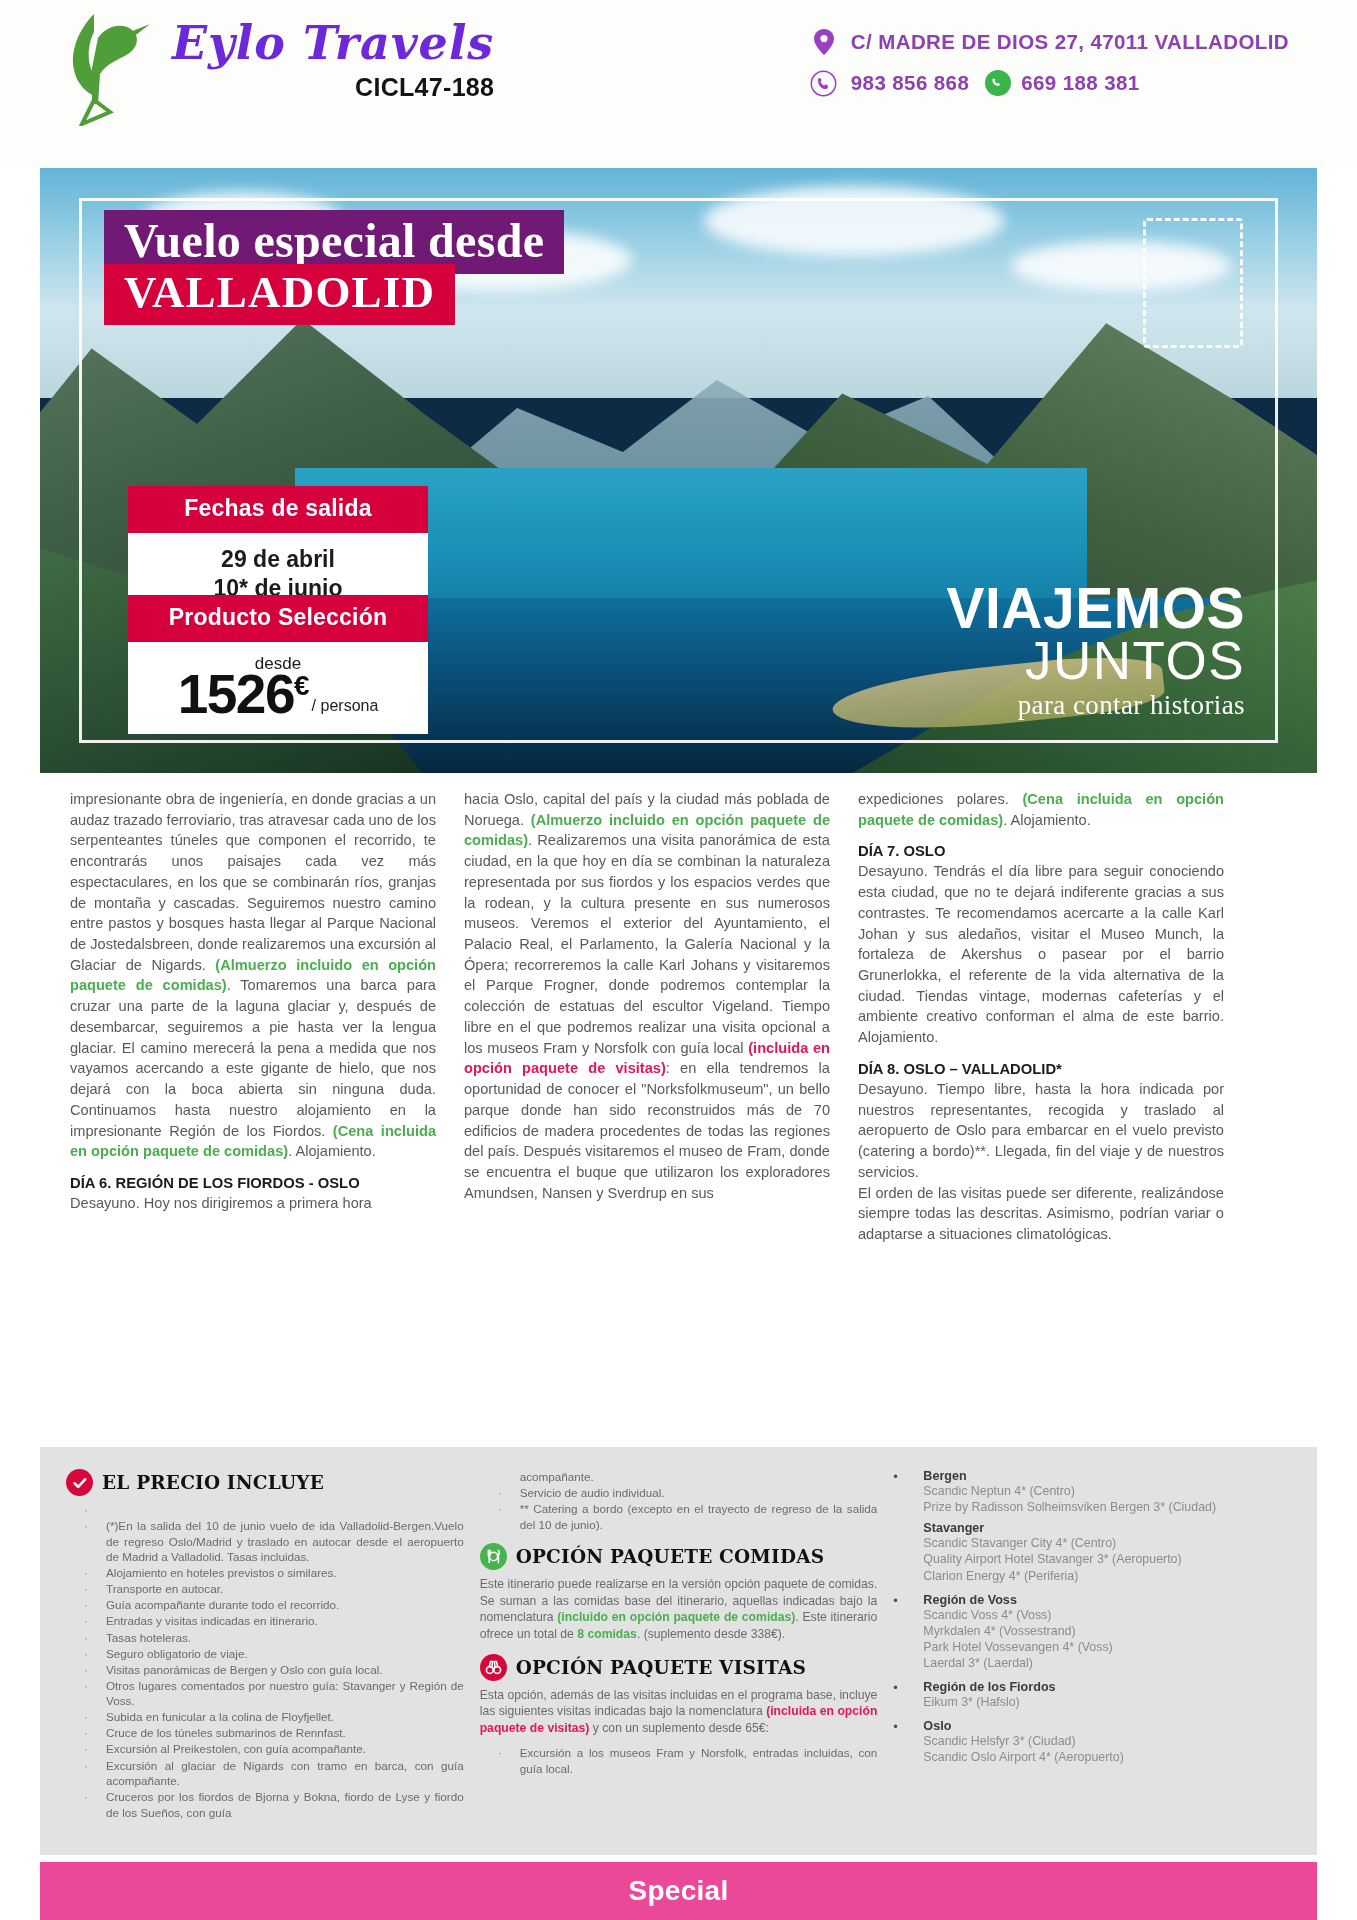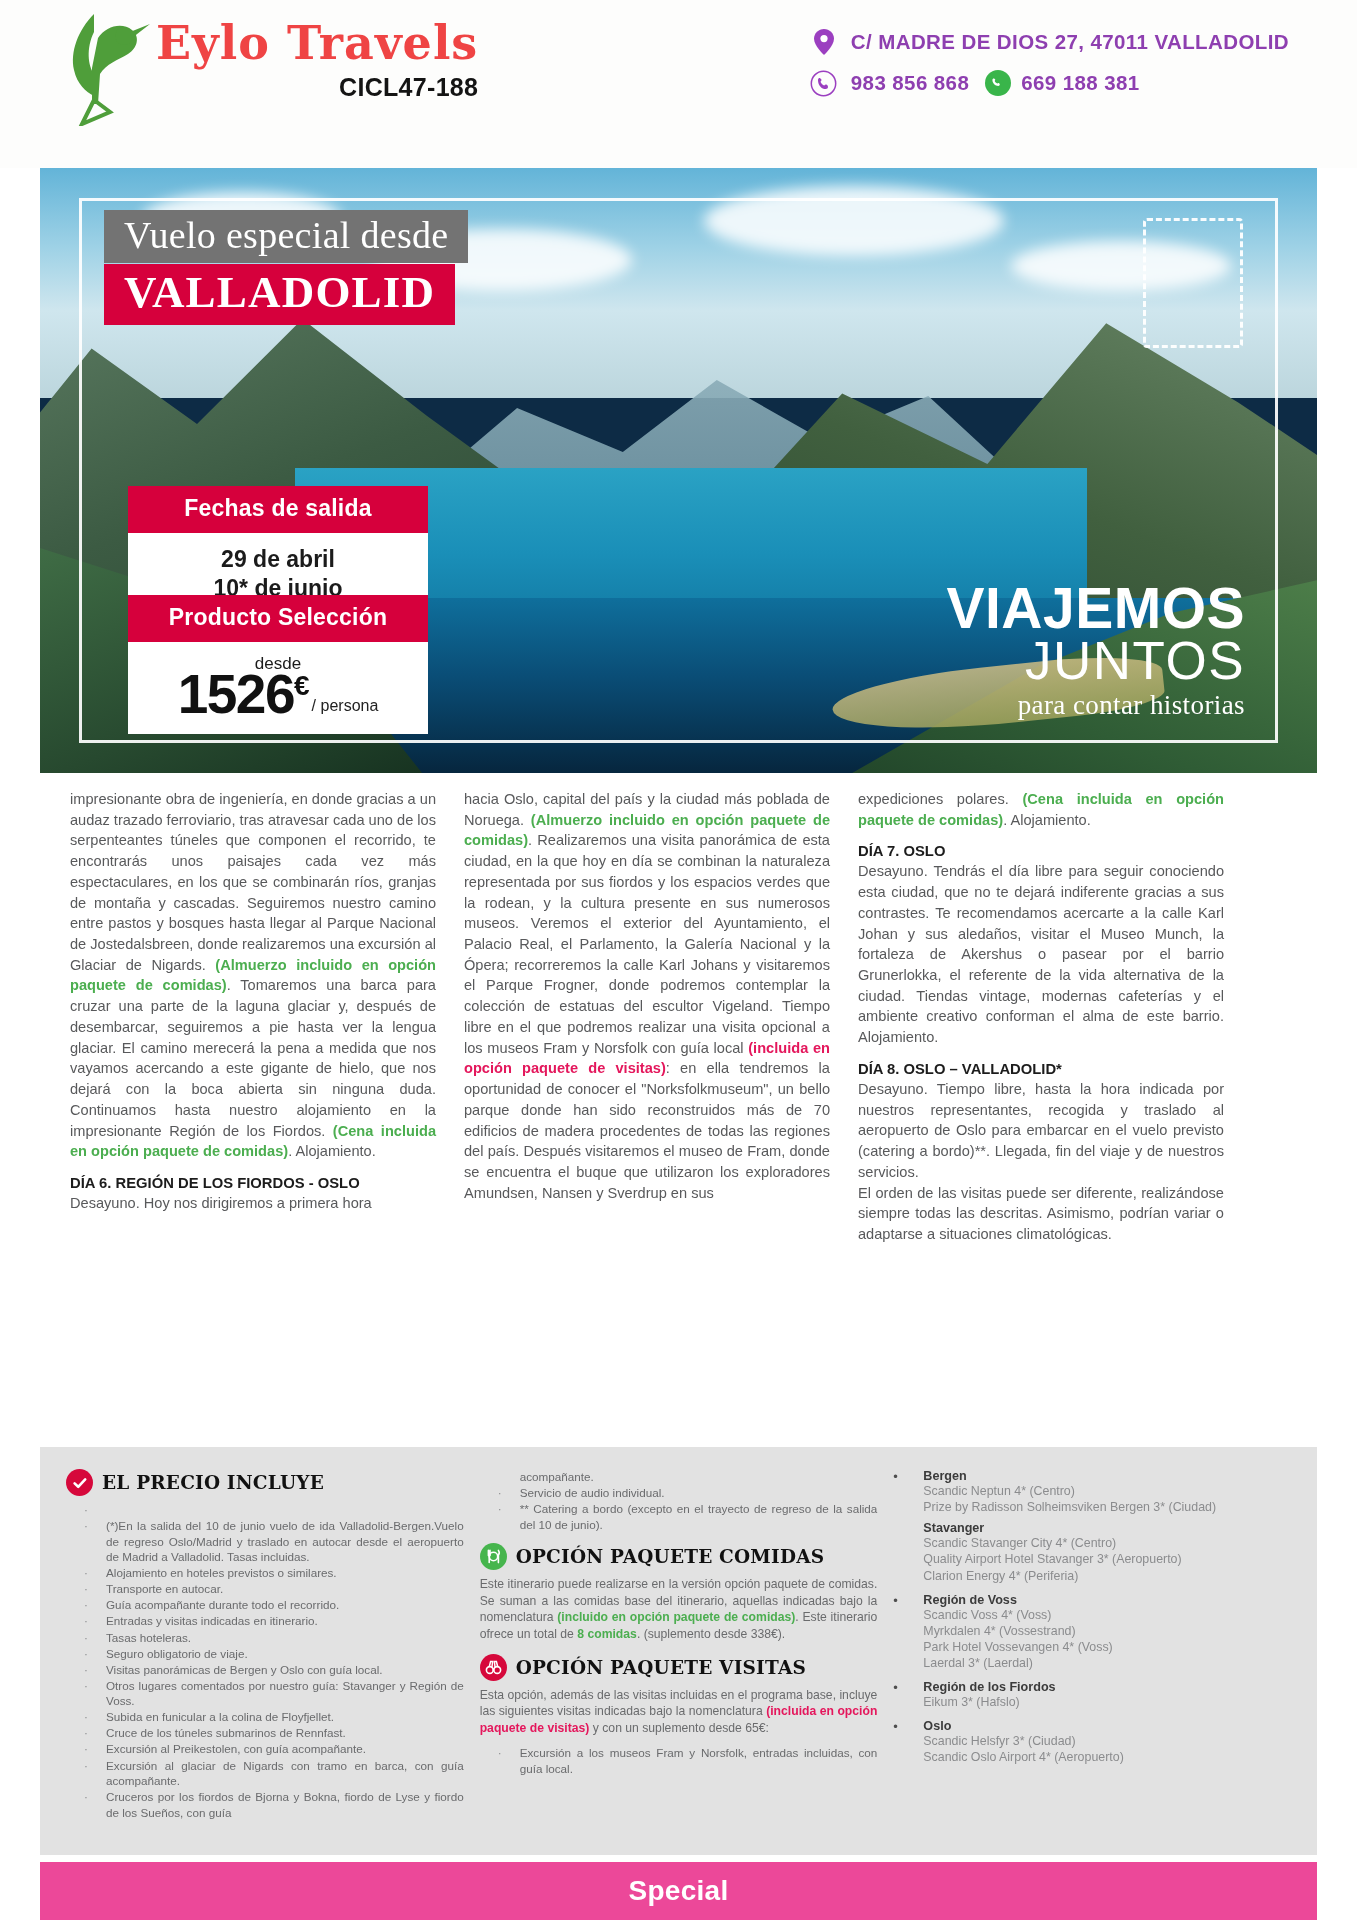--- a/index.html
+++ b/index.html
@@ -11,25 +11,27 @@
   }
   .page { position: relative; width: 1357px; height: 1920px; background:#fff; }
 
   
   .header { position: relative; height: 168px; background:#fdfdfc; }
   .brand { position:absolute; left:60px; top:8px; display:flex; align-items:flex-start; }
   .brand-bird { width:92px; height:118px; }
   .brand-txt { margin-left:4px; }
   .brand-name {
     font-family: "DejaVu Serif", serif;
+    font-style: italic;
     font-weight: 700;
     font-size: 46px;
-    color:#ef4444;
+    color:#6d28d9;
     letter-spacing:1px;
     line-height:1.55;
+    margin-left:16px;
   }
   .brand-code {
     font-family:"Liberation Sans", sans-serif;
     font-weight:700; font-size:25px; color:#141414;
     text-align:right; margin-top:-6px; letter-spacing:.3px;
   }
 
   .contact { position:absolute; right:68px; top:28px; }
   .contact-row { display:flex; align-items:center; margin-bottom:13px; }
   .c-icon { width:28px; height:28px; margin-right:13px; flex:0 0 28px;
@@ -64,22 +66,22 @@
   .shore-l { position:absolute; left:0; top:380px; width:34%; height:225px;
            background:linear-gradient(160deg,#3f6c45 0%,#27492f 60%,#15301f 100%);
            clip-path: polygon(0 0, 42% 26%, 74% 66%, 88% 100%, 0 100%); }
   .field { position:absolute; right:12%; top:498px; width:26%; height:58px;
            background:linear-gradient(180deg,#cdbd84,#a3a55e); border-radius:50% 40% 30% 60%;
            transform:rotate(-6deg); opacity:.85; }
 
   .hero-border { position:absolute; left:39px; top:30px; right:39px; bottom:30px;
                  border:3px solid rgba(255,255,255,.92); pointer-events:none; }
 
-  .ribbon1 { position:absolute; left:64px; top:42px; background:#737373; color:#fff;
-             font-family:"Liberation Serif", serif; font-size:38px; font-weight:400;
+  .ribbon1 { position:absolute; left:64px; top:42px; background:#701a75; color:#fff;
+             font-family:"Liberation Serif", serif; font-size:48px; font-weight:700;
              padding:3px 20px 6px 20px; letter-spacing:.3px; }
   .ribbon2 { position:absolute; left:64px; top:96px; background:#d6003c; color:#fff;
              font-family:"Liberation Serif", serif; font-size:45px; font-weight:700;
              padding:2px 20px 7px 20px; letter-spacing:1.2px; }
 
   .stamp { position:absolute; right:74px; top:50px; width:100px; height:130px;
            border:3px dashed rgba(255,255,255,.95); border-radius:4px; }
 
   
   .card { position:absolute; left:88px; width:300px; }

